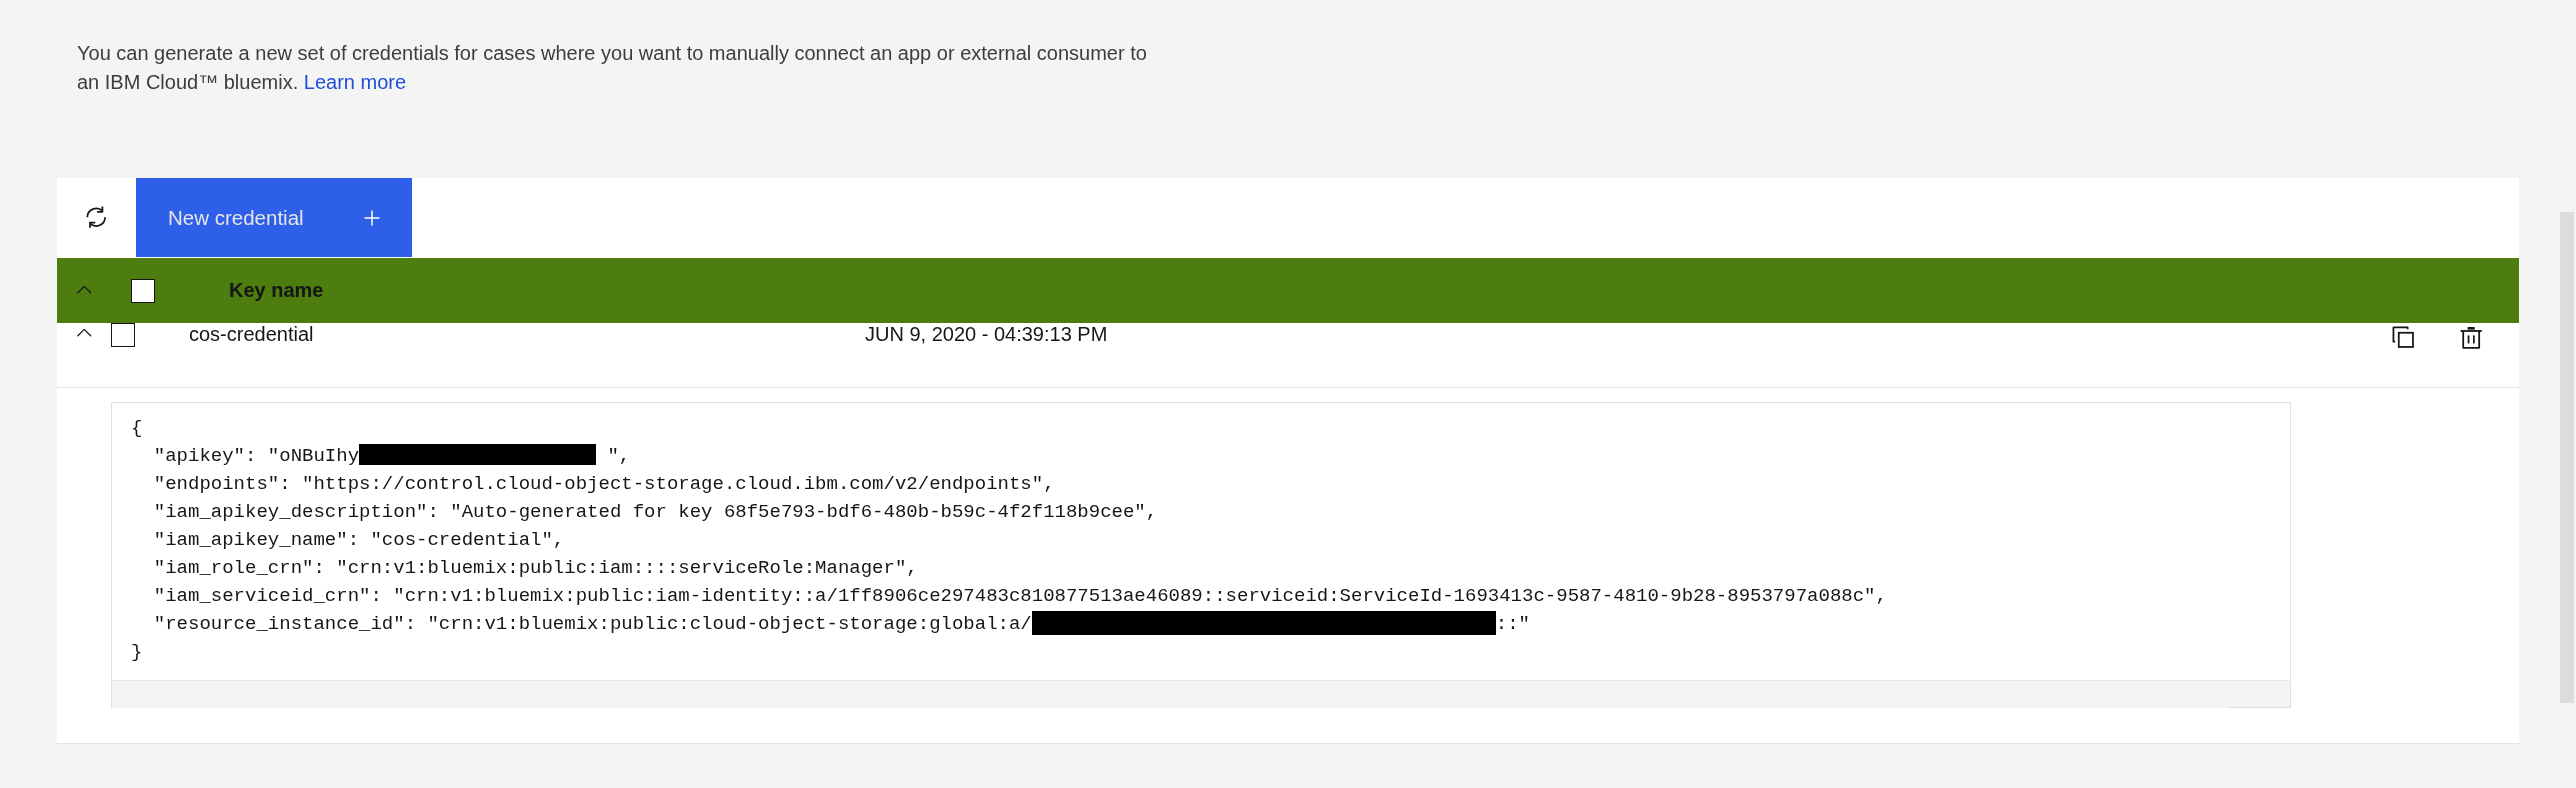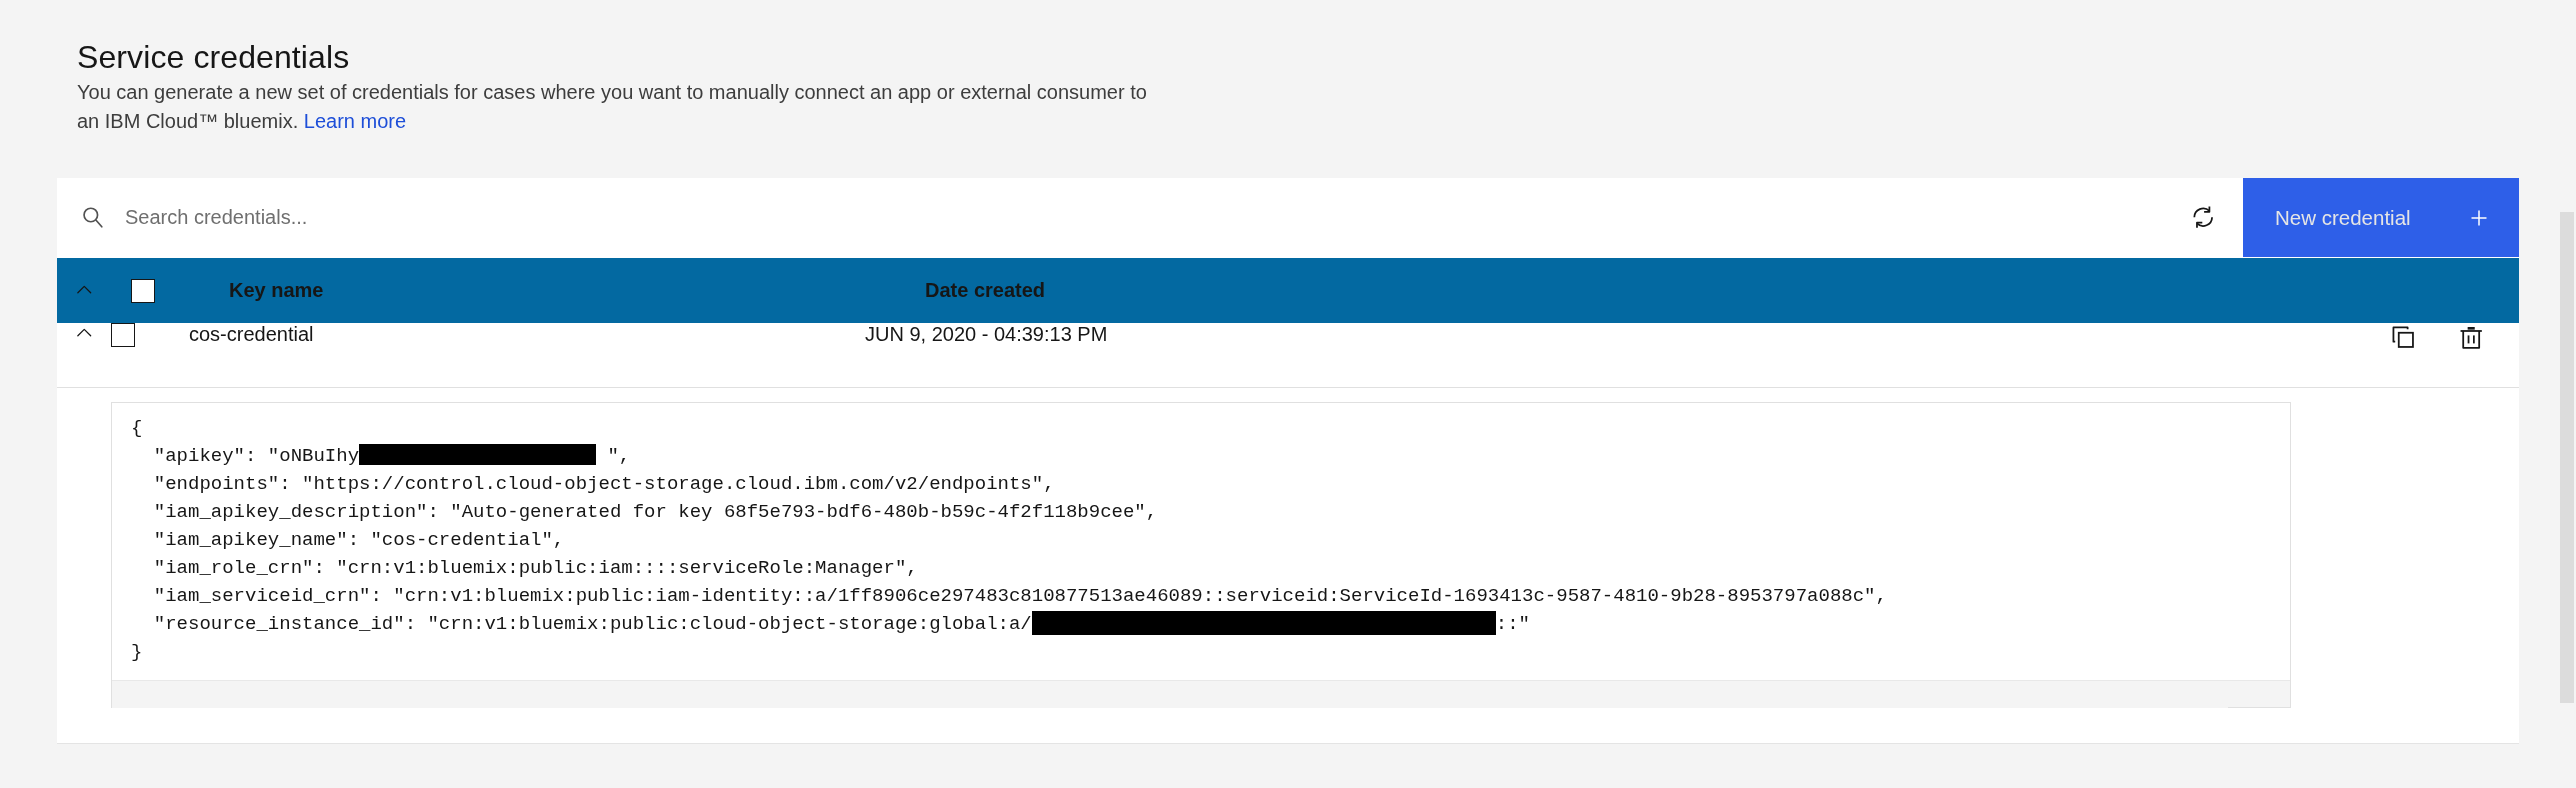--- a/index.html
+++ b/index.html
@@ -56,21 +56,21 @@
     display: flex; align-items: center; justify-content: space-between;
     background: #2e5fe8; color: #e5e5e5; border: none; cursor: pointer;
     height: 100%; width: 276px; padding: 0 28.4px 0 32px;
     font-family: "Liberation Sans", sans-serif; font-size: 20.5px;
   }
   .plus-icon { width: 24px; height: 24px; }
 
   
   .table-head {
     display: flex; align-items: center; height: 65px;
-    background: #0369a1; color: #161616;
+    background: #4d7c0f; color: #161616;
     font-size: 20px; font-weight: 600; gap: 20px;
   }
   .table-row {
     display: flex; align-items: flex-start; height: 65px;
     background: #ffffff; color: #161616; font-size: 20px;
     border-bottom: 0.8px solid #e0e0e0;
   }
   .col-caret { width: 54px; display: flex; justify-content: center; align-items: center; }
   .caret-icon { width: 20.5px; height: 20.5px; }
   .col-check { width: 51px; display: flex; align-items: center; }
@@ -126,41 +126,31 @@
     position: absolute; right: 1.6px; top: 212px;
     width: 14.2px; height: 491px; background: #dcdcdc;
   }
 </style>
 </head>
 <body>
 
 <div class="page">
 
   <div class="header">
-    <h1 class="page-title">Service credentials</h1>
     <p class="page-desc">
       <span>You can generate a new set of credentials for cases where you want to manually connect an app or external consumer to</span>
       <br>
       <span>an IBM Cloud™ bluemix.</span>
       <a href="#" class="link">Learn more</a>
     </p>
   </div>
 
   <div class="card">
 
     <div class="toolbar">
-      <div class="search-wrap">
-        <span class="search-icon">
-          <svg viewBox="0 0 32 32" fill="none" stroke="#525252" stroke-width="2">
-            <circle cx="14" cy="13" r="8"></circle>
-            <line x1="20" y1="19" x2="27" y2="27" stroke-linecap="round"></line>
-          </svg>
-        </span>
-        <input class="search-input" type="text" placeholder="Search credentials..." style="">
-      </div>
       <button class="refresh-btn">
         <span class="refresh-icon">
           <svg viewBox="0 0 32 32" fill="none" stroke="#161616" stroke-width="2">
             <path d="M26 16a10 10 0 0 1-17 7"></path>
             <path d="M6 16a10 10 0 0 1 17-7"></path>
             <polyline points="23,4 23,10 17,10" stroke-linejoin="round"></polyline>
             <polyline points="9,28 9,22 15,22" stroke-linejoin="round"></polyline>
           </svg>
         </span>
       </button>
@@ -180,21 +170,20 @@
         <span class="caret-icon">
           <svg viewBox="0 0 32 32" fill="none" stroke="#161616" stroke-width="2">
             <polyline points="6,20 16,10 26,20" stroke-linejoin="round" stroke-linecap="round"></polyline>
           </svg>
         </span>
       </div>
       <div class="col-check">
         <span class="checkbox"></span>
       </div>
       <div class="col-key">Key name</div>
-      <div class="col-date">Date created</div>
     </div>
 
     <div class="table-row">
       <div class="col-caret">
         <span class="caret-icon">
           <svg viewBox="0 0 32 32" fill="none" stroke="#161616" stroke-width="2">
             <polyline points="6,20 16,10 26,20" stroke-linejoin="round" stroke-linecap="round"></polyline>
           </svg>
         </span>
       </div>

